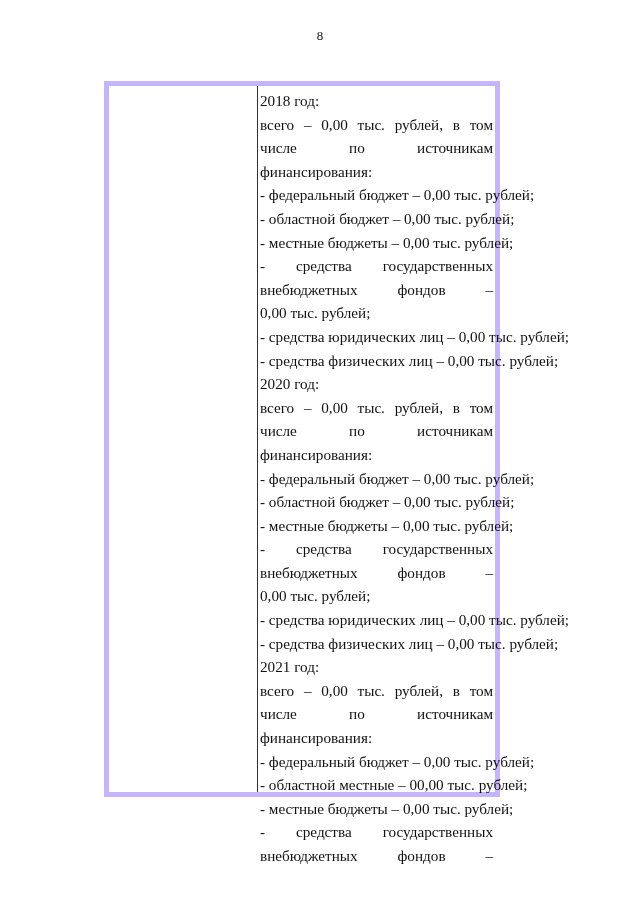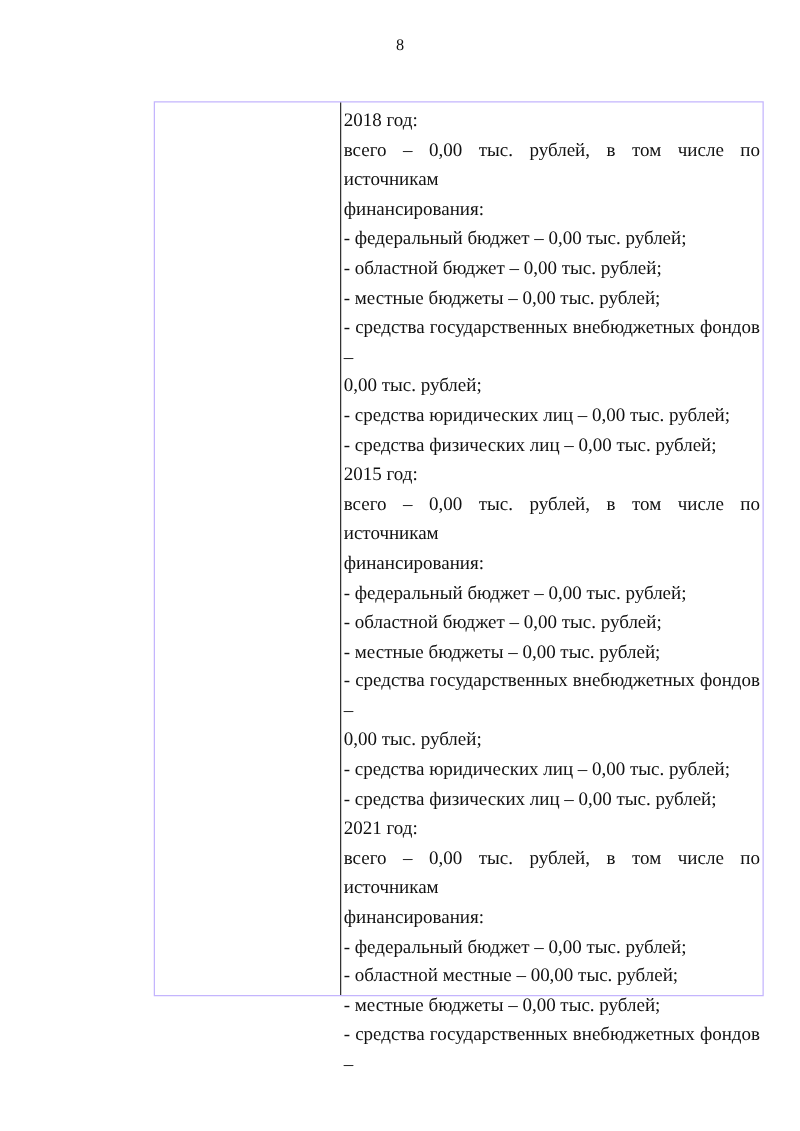--- a/index.html
+++ b/index.html
@@ -1,21 +1,21 @@
 <!DOCTYPE html>
 <html><head>
 <meta charset="utf-8">
 <style>
   html, body { margin: 0; padding: 0; background: #ffffff; }
   body { width: 640px; height: 905px; position: relative; overflow: hidden;
          font-family: "Liberation Serif", "DejaVu Serif", serif; color: #111; }
   .page-number { position: absolute; top: 28px; left: 0; width: 100%; text-align: center;
                  font-size: 13px; }
-  .table { position: absolute; left: 123px; top: 81px; width: 488px; height: 716px;
-           border: 1px solid #c4b5fd; box-sizing: border-box; }
+  .table { position: absolute; left: 104px; top: 81px; width: 396px; height: 716px;
+           border: 5px solid #c4b5fd; box-sizing: border-box; }
   .col-divider { position: absolute; left: 148px; top: 0; bottom: 0; border-left: 1px solid #333; }
   .col-right { position: absolute; left: 151px; top: 3px; right: 2px; }
   .line { font-size: 15.2px; line-height: 23.6px; white-space: nowrap; }
   .just { text-align: justify; text-align-last: justify; white-space: normal; }
 </style>
 </head>
 <body>
 
 <div class="page-number">8</div>
 
@@ -25,21 +25,21 @@
     <div class="line">2018 год:</div>
     <div class="line just">всего – 0,00  тыс. рублей, в том числе по источникам</div>
     <div class="line">финансирования:</div>
     <div class="line">- федеральный бюджет – 0,00 тыс. рублей;</div>
     <div class="line">- областной бюджет – 0,00 тыс. рублей;</div>
     <div class="line">- местные бюджеты – 0,00 тыс. рублей;</div>
     <div class="line just">- средства государственных внебюджетных фондов –</div>
     <div class="line">0,00 тыс. рублей;</div>
     <div class="line">- средства юридических лиц – 0,00  тыс. рублей;</div>
     <div class="line">- средства физических лиц – 0,00 тыс. рублей;</div>
-    <div class="line">2015 год:</div>
+    <div class="line">2020 год:</div>
     <div class="line just">всего – 0,00  тыс. рублей, в том числе по источникам</div>
     <div class="line">финансирования:</div>
     <div class="line">- федеральный бюджет – 0,00 тыс. рублей;</div>
     <div class="line">- областной бюджет – 0,00 тыс. рублей;</div>
     <div class="line">- местные бюджеты – 0,00 тыс. рублей;</div>
     <div class="line just">- средства государственных внебюджетных фондов –</div>
     <div class="line">0,00 тыс. рублей;</div>
     <div class="line">- средства юридических лиц – 0,00  тыс. рублей;</div>
     <div class="line">- средства физических лиц – 0,00 тыс. рублей;</div>
     <div class="line">2021 год:</div>

